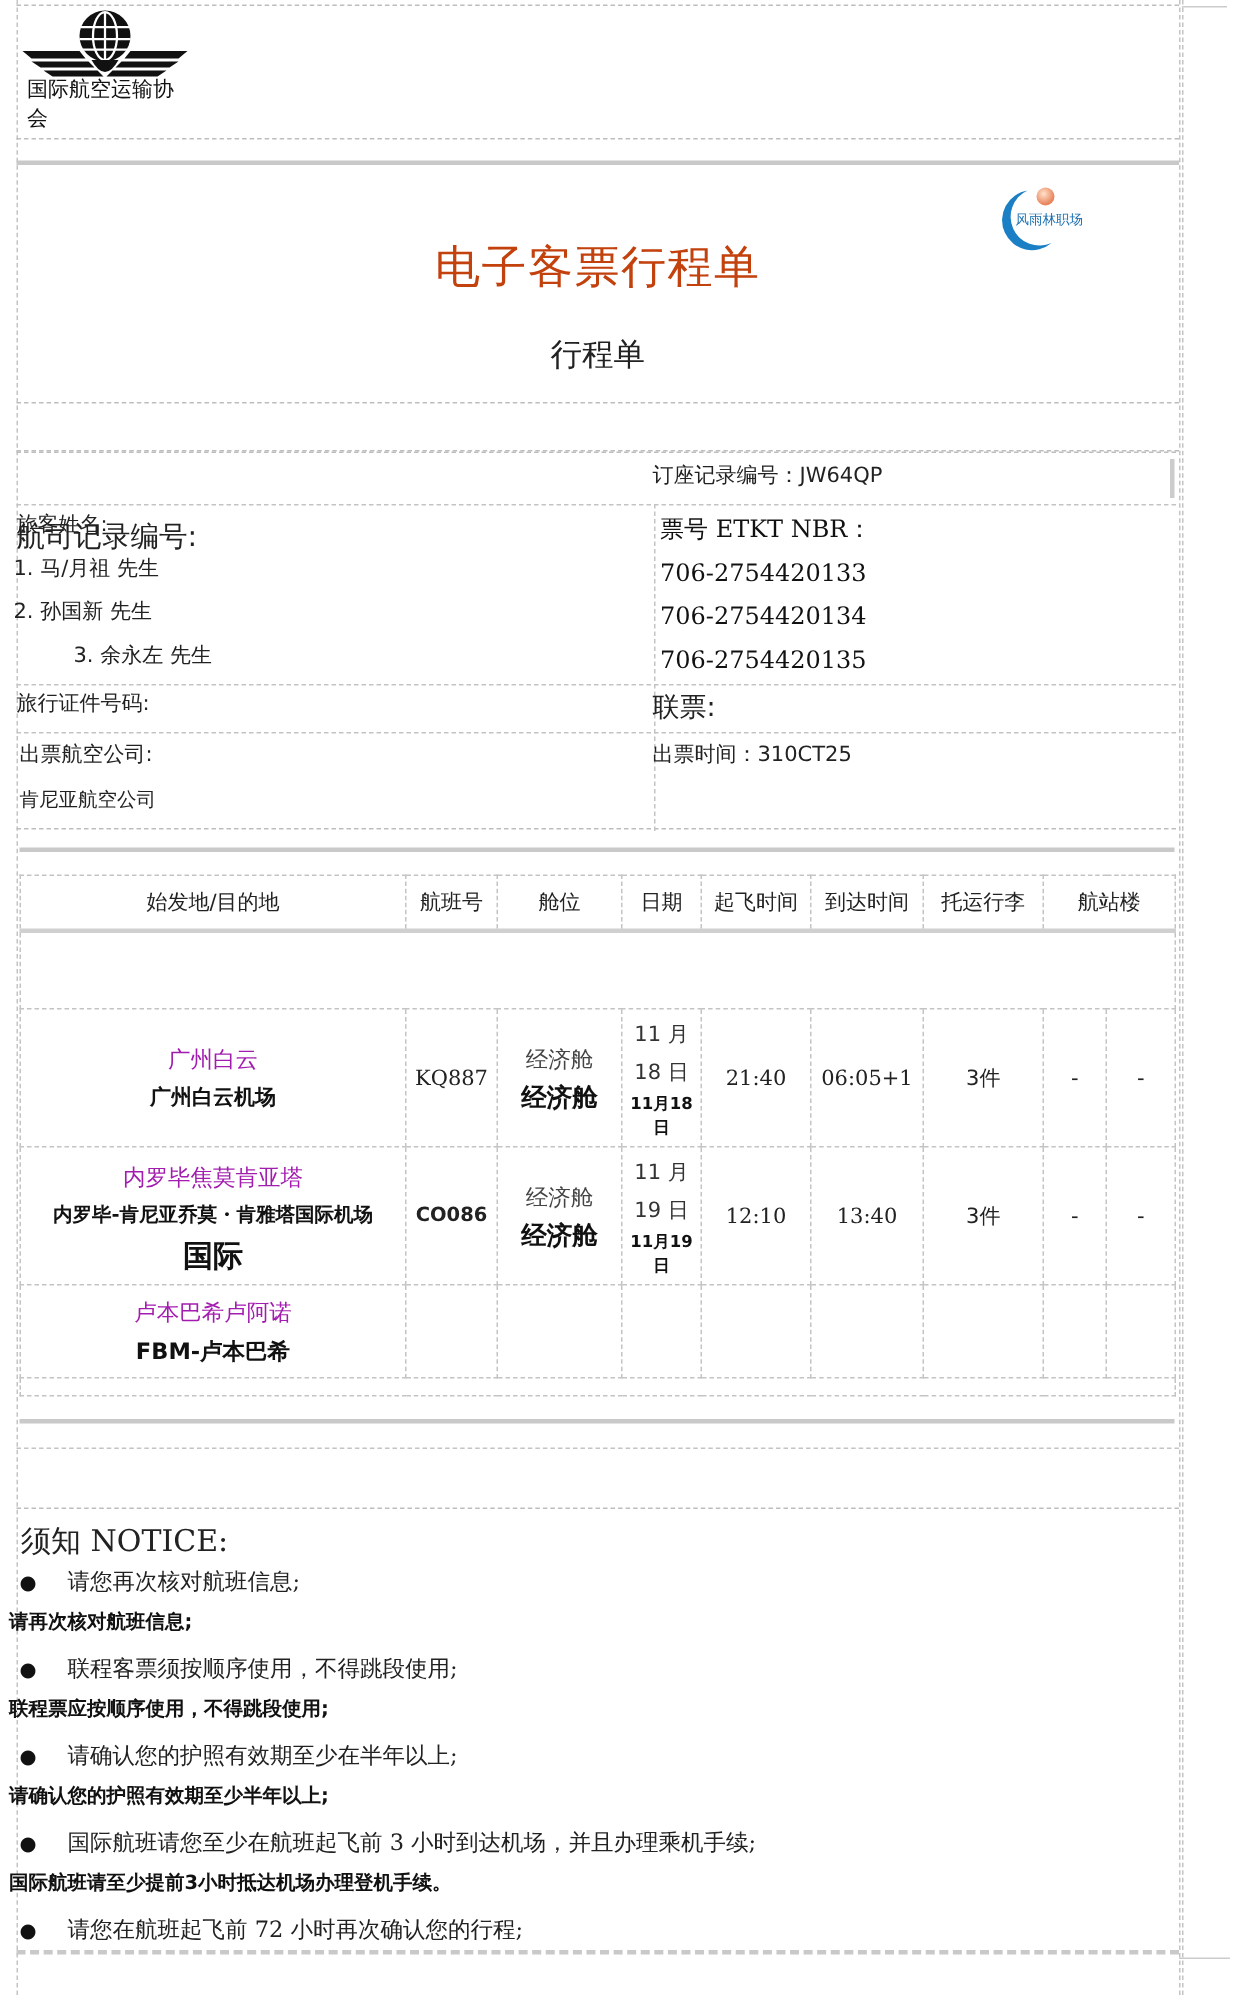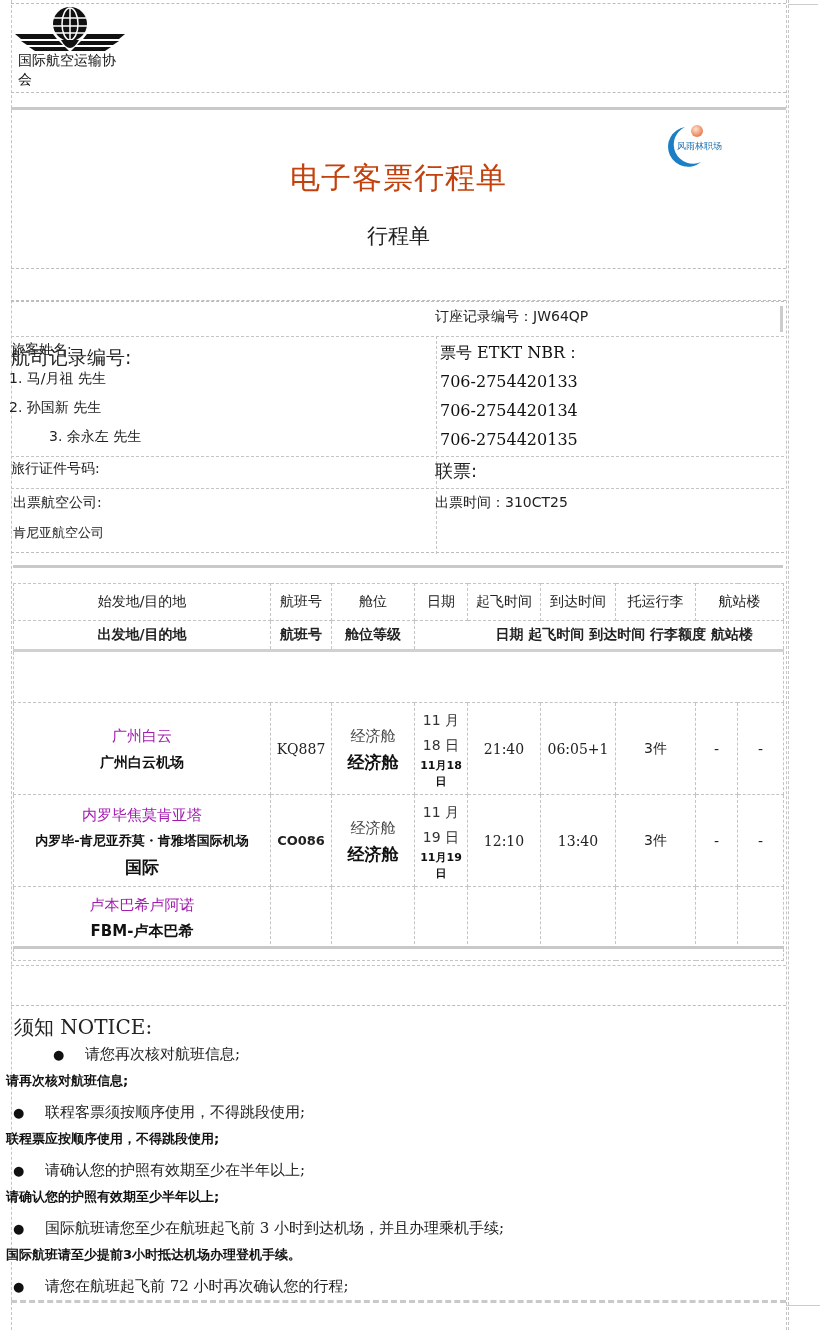--- a/index.html
+++ b/index.html
@@ -154,26 +154,20 @@
         <tr class="hdr1">
       <td>始发地/目的地</td>
       <td>航班号</td>
       <td>舱位</td>
       <td>日期</td>
       <td>起飞时间</td>
       <td>到达时间</td>
       <td>托运行李</td>
       <td colspan="2">航站楼</td>
     </tr>
-    <tr class="hdr2">
-      <td>出发地/目的地</td>
-      <td>航班号</td>
-      <td>舱位等级</td>
-      <td colspan="6" style="text-align:right; padding-right:30px;">日期 起飞时间 到达时间 行李额度 航站楼</td>
-    </tr>
     <tr class="gap">
           <td colspan="9" style="border-top:3px solid #d0d0d0;"></td>
         </tr>
 
     <tr class="row">
       <td>
         <div class="city">广州白云</div>
         <div class="airport">广州白云机场</div>
       </td>
       <td class="serif-sm">KQ887</td>
@@ -190,21 +184,21 @@
       <td class="serif-sm">06:05+1</td>
       <td class="bag">3件</td>
       <td class="dash-cell">-</td>
       <td class="dash-cell">-</td>
     </tr>
 
     <tr class="row r2">
       <td style="overflow:visible; white-space:nowrap;">
         <div class="city">内罗毕焦莫肯亚塔</div>
         <div class="airport" style="font-size:13px;">内罗毕-肯尼亚乔莫・肯雅塔国际机场</div>
-        <div class="airport" style="font-size:17px;">国际</div>
+        <div class="airport" style="font-size:20px;">国际</div>
       </td>
       <td class="serif-sm" style="font-family:'DejaVu Sans',sans-serif; font-weight:bold; font-size:13px; color:#222;">CO086</td>
       <td>
         <div class="cabin-a">经济舱</div>
         <div class="cabin-b">经济舱</div>
       </td>
       <td>
         <div class="date-a">11 月</div>
         <div class="date-a">19 日</div>
         <div class="date-b">11月19日</div>
@@ -236,21 +230,21 @@
   </tbody>
     </table>
 </div>
 
 <div class="solidbar" style="left:13px; top:946px; width:770px;"></div>
 <div class="hline" style="left:11px; top:965px; width:775px;"></div>
 
 <div id="notice">
   <div id="notice-title">须知  NOTICE:</div>
 
-  <div class="n-item" style="top:39px;padding-left:40px;">
+  <div class="n-item" style="top:39px;">
     <span class="bullet">●</span><span>请您再次核对航班信息;</span>
   </div>
   <div class="n-sub" style="top:66px;">请再次核对航班信息;</div>
 
   <div class="n-item" style="top:97px;">
     <span class="bullet">●</span><span>联程客票须按顺序使用，不得跳段使用;</span>
   </div>
   <div class="n-sub" style="top:124px;">联程票应按顺序使用，不得跳段使用;</div>
 
   <div class="n-item" style="top:155px;">

